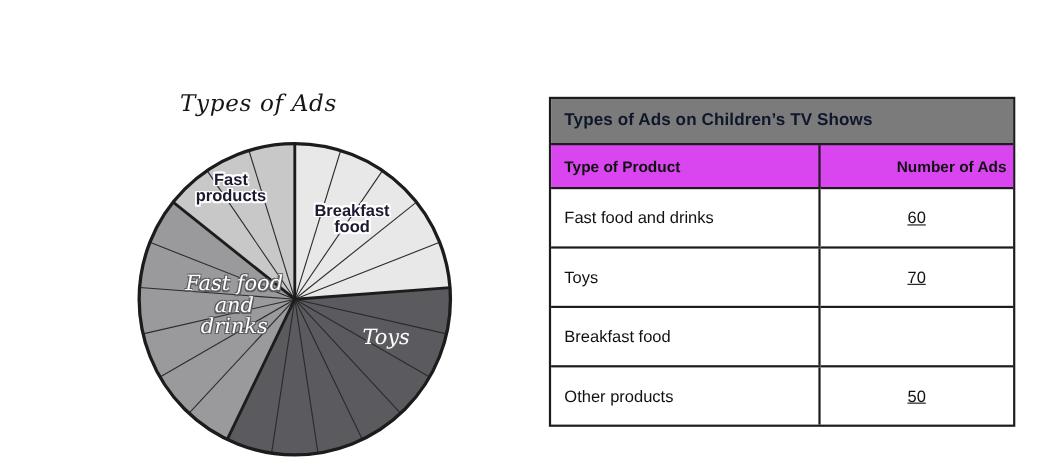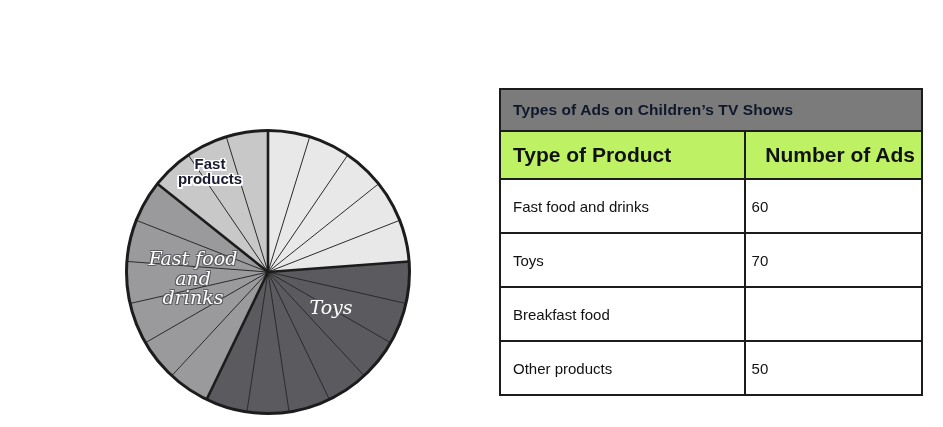--- a/index.html
+++ b/index.html
@@ -46,20 +46,21 @@
        0 -1.5px 0 #fff, 0 1.5px 0 #fff;
   }
   .pie-label.light-on-dark{
     font-family:"DejaVu Serif", serif;
     font-style:italic;
     font-size:19px;
     color:#ffffff;
     text-shadow:
       -1px -1px 0 #5d5d62, 1px -1px 0 #5d5d62,
       -1px  1px 0 #5d5d62, 1px  1px 0 #5d5d62;
+    padding-left: 20px;
   }
   #label-other{left:158px;top:156px;width:104px;}
   #label-breakfast{left:268px;top:184px;width:104px;}
   #label-fastfood{left:128px;top:249px;width:130px;}
   #label-toys{left:288px;top:298px;width:86px;}
 
   
   #table-panel{
     position:absolute;left:499px;top:88px;
     width:424px;
@@ -80,56 +81,58 @@
     color:#0f172a;
     font-weight:bold;
     font-size:15.5px;
     text-align:left;
     padding:11px 0 11px 12px;
     border-bottom:2.5px solid #1c1c1c;
     letter-spacing:0.1px;
     margin-left:31px;
   }
   .tbl-colhead{
-    background:#bef264;
+    background:#d946ef;
     color:#111111;
     font-weight:bold;
-    font-size:21px;
+    font-size:14px;
     padding:11px 6px;
     border-bottom:2.5px solid #1c1c1c;
   }
   .tbl-colhead.left{text-align:left;padding-left:12px;}
   .tbl-colhead.center{text-align:right;}
   .tbl-colhead + .tbl-colhead{border-left:2.5px solid #1c1c1c;}
 
   td.cell-label{
     text-align:left;
     padding:15px 6px 15px 12px;
     font-size:15px;
     color:#111111;
     border-bottom:2.5px solid #1c1c1c;
     height:22px;
   }
   td.cell-value{
-    text-align:left;
+    text-align:center;
     padding:15px 6px;
     font-size:15px;
     color:#111111;
     border-left:2.5px solid #1c1c1c;
     border-bottom:2.5px solid #1c1c1c;
+    text-decoration:underline;
   }
   tr.data-row:last-child td{border-bottom:none;}
 </style>
 </head>
 <body>
 
 <div id="stage">
 
   <div id="pie-panel">
 
+    <div id="pie-title">Types of Ads</div>
 
     <div id="pie-wrap">
       <svg id="pie-svg" viewBox="0 0 288 288" xmlns="http://www.w3.org/2000/svg">
         <g id="pie-slices">
             <path d="M 144 144 L 144.00 2.50 A 141.5 141.5 0 0 1 285.10 133.43 Z" fill="#e8e8e8"></path>
             <path d="M 144 144 L 285.10 133.43 A 141.5 141.5 0 0 1 82.61 271.49 Z" fill="#5a5a5f"></path>
             <path d="M 144 144 L 82.61 271.49 A 141.5 141.5 0 0 1 33.37 55.78 Z" fill="#9a9a9c"></path>
             <path d="M 144 144 L 33.37 55.78 A 141.5 141.5 0 0 1 144.00 2.50 Z" fill="#c8c8c8"></path>
           </g>
         <g id="pie-thin-lines">
@@ -157,20 +160,22 @@
             <line x1="144" y1="144" x2="82.61" y2="271.49" stroke="#1c1c1c" stroke-width="2.6"></line>
             <line x1="144" y1="144" x2="33.37" y2="55.78" stroke="#1c1c1c" stroke-width="2.6"></line>
           </g>
         <circle cx="144" cy="144" r="141.5" fill="none" stroke="#1c1c1c" stroke-width="3"></circle>
       </svg>
     </div>
 
     <div class="pie-label dark-on-light" id="label-other">Fast
 products</div>
 
+    <div class="pie-label dark-on-light" id="label-breakfast">Breakfast
+food</div>
 
     <div class="pie-label light-on-dark" id="label-fastfood">Fast food
 and
 drinks</div>
 
     <div class="pie-label light-on-dark" id="label-toys">Toys</div>
   </div>
 
   <div id="table-panel">
     <table class="data-table">

